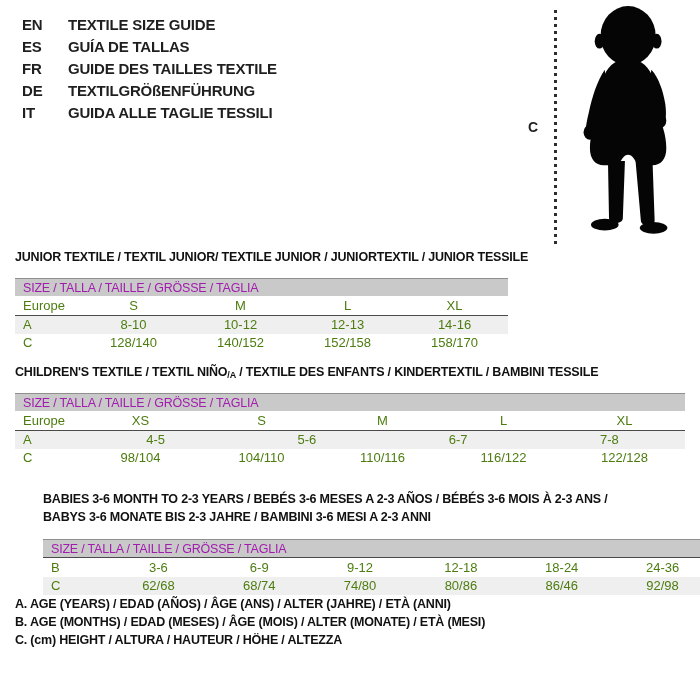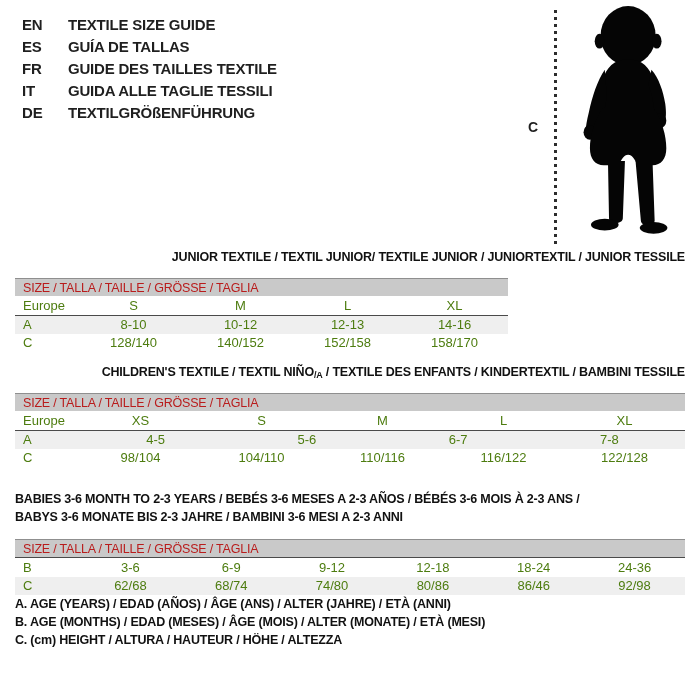--- a/index.html
+++ b/index.html
@@ -26,42 +26,42 @@
   .dotted-line {
     position: absolute; left: 34px; top: 6px; width: 3px; height: 237px;
     background: repeating-linear-gradient(to bottom, #2c2c2c 0 3px, transparent 3px 7px);
   }
   .silhouette { position: absolute; left: 46px; top: 0; width: 120px; height: 244px; }
 
   
   .content { position: absolute; left: 15px; top: 250px; width: 670px; }
   .section-title {
     font-weight: 700; font-size: 12.5px; letter-spacing: -0.2px; color: #111;
-    white-space: nowrap; height: 15px; line-height: 15px; text-align: right;
+    white-space: nowrap; height: 15px; line-height: 15px;
   }
   .title-sub { font-size: 9px; vertical-align: -2px; }
   .size-table { margin-top: 13px; }
   .t-narrow { width: 493px; }
   .t-full { width: 670px; }
   .bar {
     background: #c9c9c9; border-top: 1px solid #8f8f8f;
     height: 18px; line-height: 18px; padding-left: 8px;
-    font-size: 12.5px; color: #b91c1c; letter-spacing: -0.2px;
+    font-size: 12.5px; color: #a21caf; letter-spacing: -0.2px;
     box-sizing: border-box;
   }
   .trow { display: flex; height: 18px; line-height: 18px; font-size: 13px; color: #4d7c0f; }
   .trow.tall { height: 19px; line-height: 19px; }
   .line-bottom { border-bottom: 1px solid #4a4a4a; }
   .line-top { border-top: 1px solid #4a4a4a; }
   .shade { background: #efefef; }
   .lbl { width: 65px; padding-left: 8px; box-sizing: border-box; white-space: nowrap; }
   .cell { flex: 1; text-align: center; white-space: nowrap; }
 
   .sec-2 { margin-top: 13px; }
-  .sec-3 { margin-top: 23px; }
+  .sec-3 { margin-top: 23px; margin-left: 28px; }
   .title-line { font-weight: 700; font-size: 12.5px; letter-spacing: -0.2px; color: #111; height: 18px; line-height: 18px; white-space: nowrap; }
 
   .footnotes { }
   .footnote { font-weight: 700; font-size: 12.5px; letter-spacing: -0.2px; color: #111; height: 18px; line-height: 18px; white-space: nowrap; }
 </style>
 </head>
 <body>
 
 <div class="canvas">
 
@@ -72,26 +72,26 @@
     </div>
     <div class="lang-row">
       <span class="lang-code">ES</span>
       <span class="lang-label">GUÍA DE TALLAS</span>
     </div>
     <div class="lang-row">
       <span class="lang-code">FR</span>
       <span class="lang-label">GUIDE DES TAILLES TEXTILE</span>
     </div>
     <div class="lang-row">
+      <span class="lang-code">DE</span>
+      <span class="lang-label">TEXTILGRÖßENFÜHRUNG</span>
+    </div>
+    <div class="lang-row">
       <span class="lang-code">IT</span>
       <span class="lang-label">GUIDA ALLE TAGLIE TESSILI</span>
-    </div>
-    <div class="lang-row">
-      <span class="lang-code">DE</span>
-      <span class="lang-label">TEXTILGRÖßENFÜHRUNG</span>
     </div>
   </div>
 
   <div class="figure">
     <span class="c-label">C</span>
     <div class="dotted-line"></div>
     <svg class="silhouette" viewBox="0 0 100 230" aria-hidden="true">
       <g fill="#050505">
         <ellipse cx="52" cy="30" rx="26" ry="28"></ellipse>
         <ellipse cx="25" cy="35" rx="4.5" ry="7"></ellipse>

